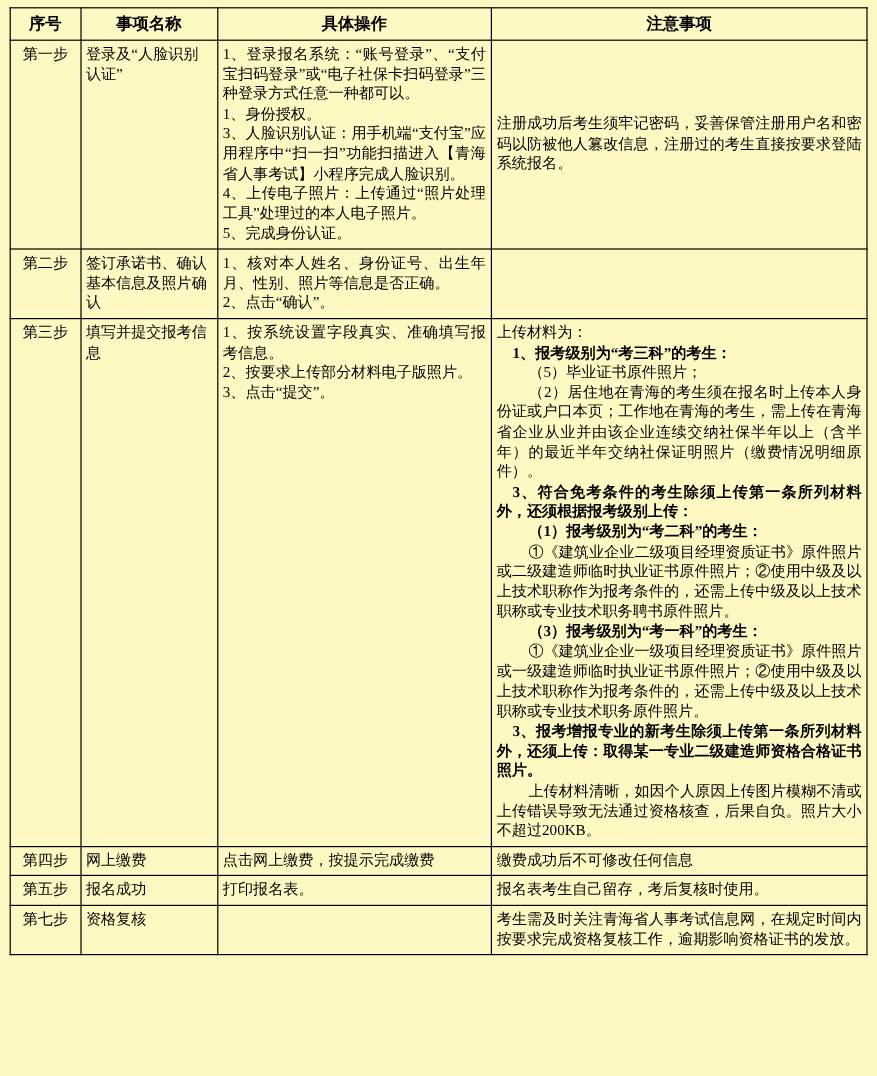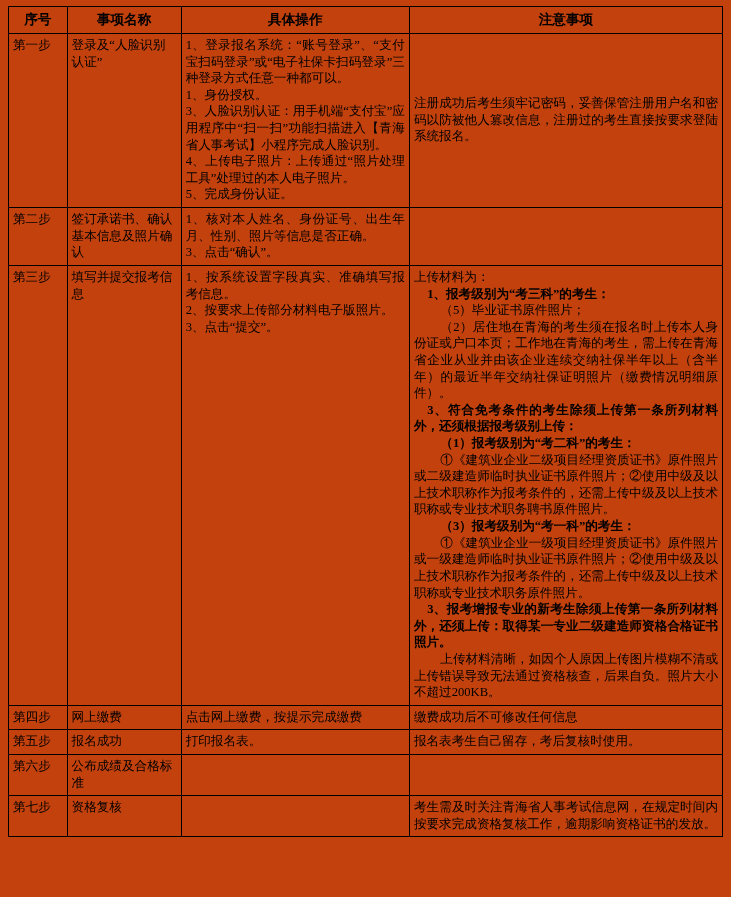--- a/index.html
+++ b/index.html
@@ -8,21 +8,21 @@
     background: #ffffff;
   }
   body {
     font-family: "Liberation Serif", "DejaVu Serif", serif;
     color: #000000;
   }
   .page {
     width: 731px;
     height: 897px;
     position: relative;
-    background: #c2410c;
+    background: #fef9c3;
     overflow: hidden;
     box-sizing: border-box;
   }
   table.proc {
     border-collapse: collapse;
     width: 715px;
     margin: 6px 0 0 8px;
     table-layout: fixed;
   }
   table.proc td, table.proc th {
@@ -34,21 +34,21 @@
   }
   table.proc thead th {
     text-align: center;
     vertical-align: middle;
     font-weight: bold;
     font-size: 13.6px;
     padding: 3px 2px;
     height: 20px;
   }
   td.step {
-    text-align: left;
+    text-align: center;
     vertical-align: middle;
     font-size: 12.6px;
     padding-left: 4px;
   }
   td.item {
     vertical-align: middle;
     font-size: 12.6px;
     padding-left: 6px;
   }
   td.ops {
@@ -108,21 +108,21 @@
         <td class="notes mid">
           <p class="p just">注册成功后考生须牢记密码，妥善保管注册用户名和密码以防被他人篡改信息，注册过的考生直接按要求登陆系统报名。</p>
         </td>
       </tr>
 
       <tr>
         <td class="step">第二步</td>
         <td class="item">签订承诺书、确认基本信息及照片确认</td>
         <td class="ops">
           <p class="p just">1、核对本人姓名、身份证号、出生年月、性别、照片等信息是否正确。</p>
-          <p class="p just">3、点击“确认”。</p>
+          <p class="p just">2、点击“确认”。</p>
         </td>
         <td class="notes">
           <div class="blank"></div>
         </td>
       </tr>
 
       <tr>
         <td class="step">第三步</td>
         <td class="item">填写并提交报考信息</td>
         <td class="ops">
@@ -160,30 +160,20 @@
         <td class="step">第五步</td>
         <td class="item">报名成功</td>
         <td class="ops">
           <p class="p just">打印报名表。</p>
         </td>
         <td class="notes mid">
           <p class="p just">报名表考生自己留存，考后复核时使用。</p>
         </td>
       </tr>
 
-      <tr>
-        <td class="step">第六步</td>
-        <td class="item">公布成绩及合格标准</td>
-        <td class="ops">
-          <div class="blank"></div>
-        </td>
-        <td class="notes">
-          <div class="blank"></div>
-        </td>
-      </tr>
 
       <tr>
         <td class="step">第七步</td>
         <td class="item">资格复核</td>
         <td class="ops">
           <div class="blank"></div>
         </td>
         <td class="notes mid">
           <p class="p just">考生需及时关注青海省人事考试信息网，在规定时间内按要求完成资格复核工作，逾期影响资格证书的发放。</p>
         </td>

